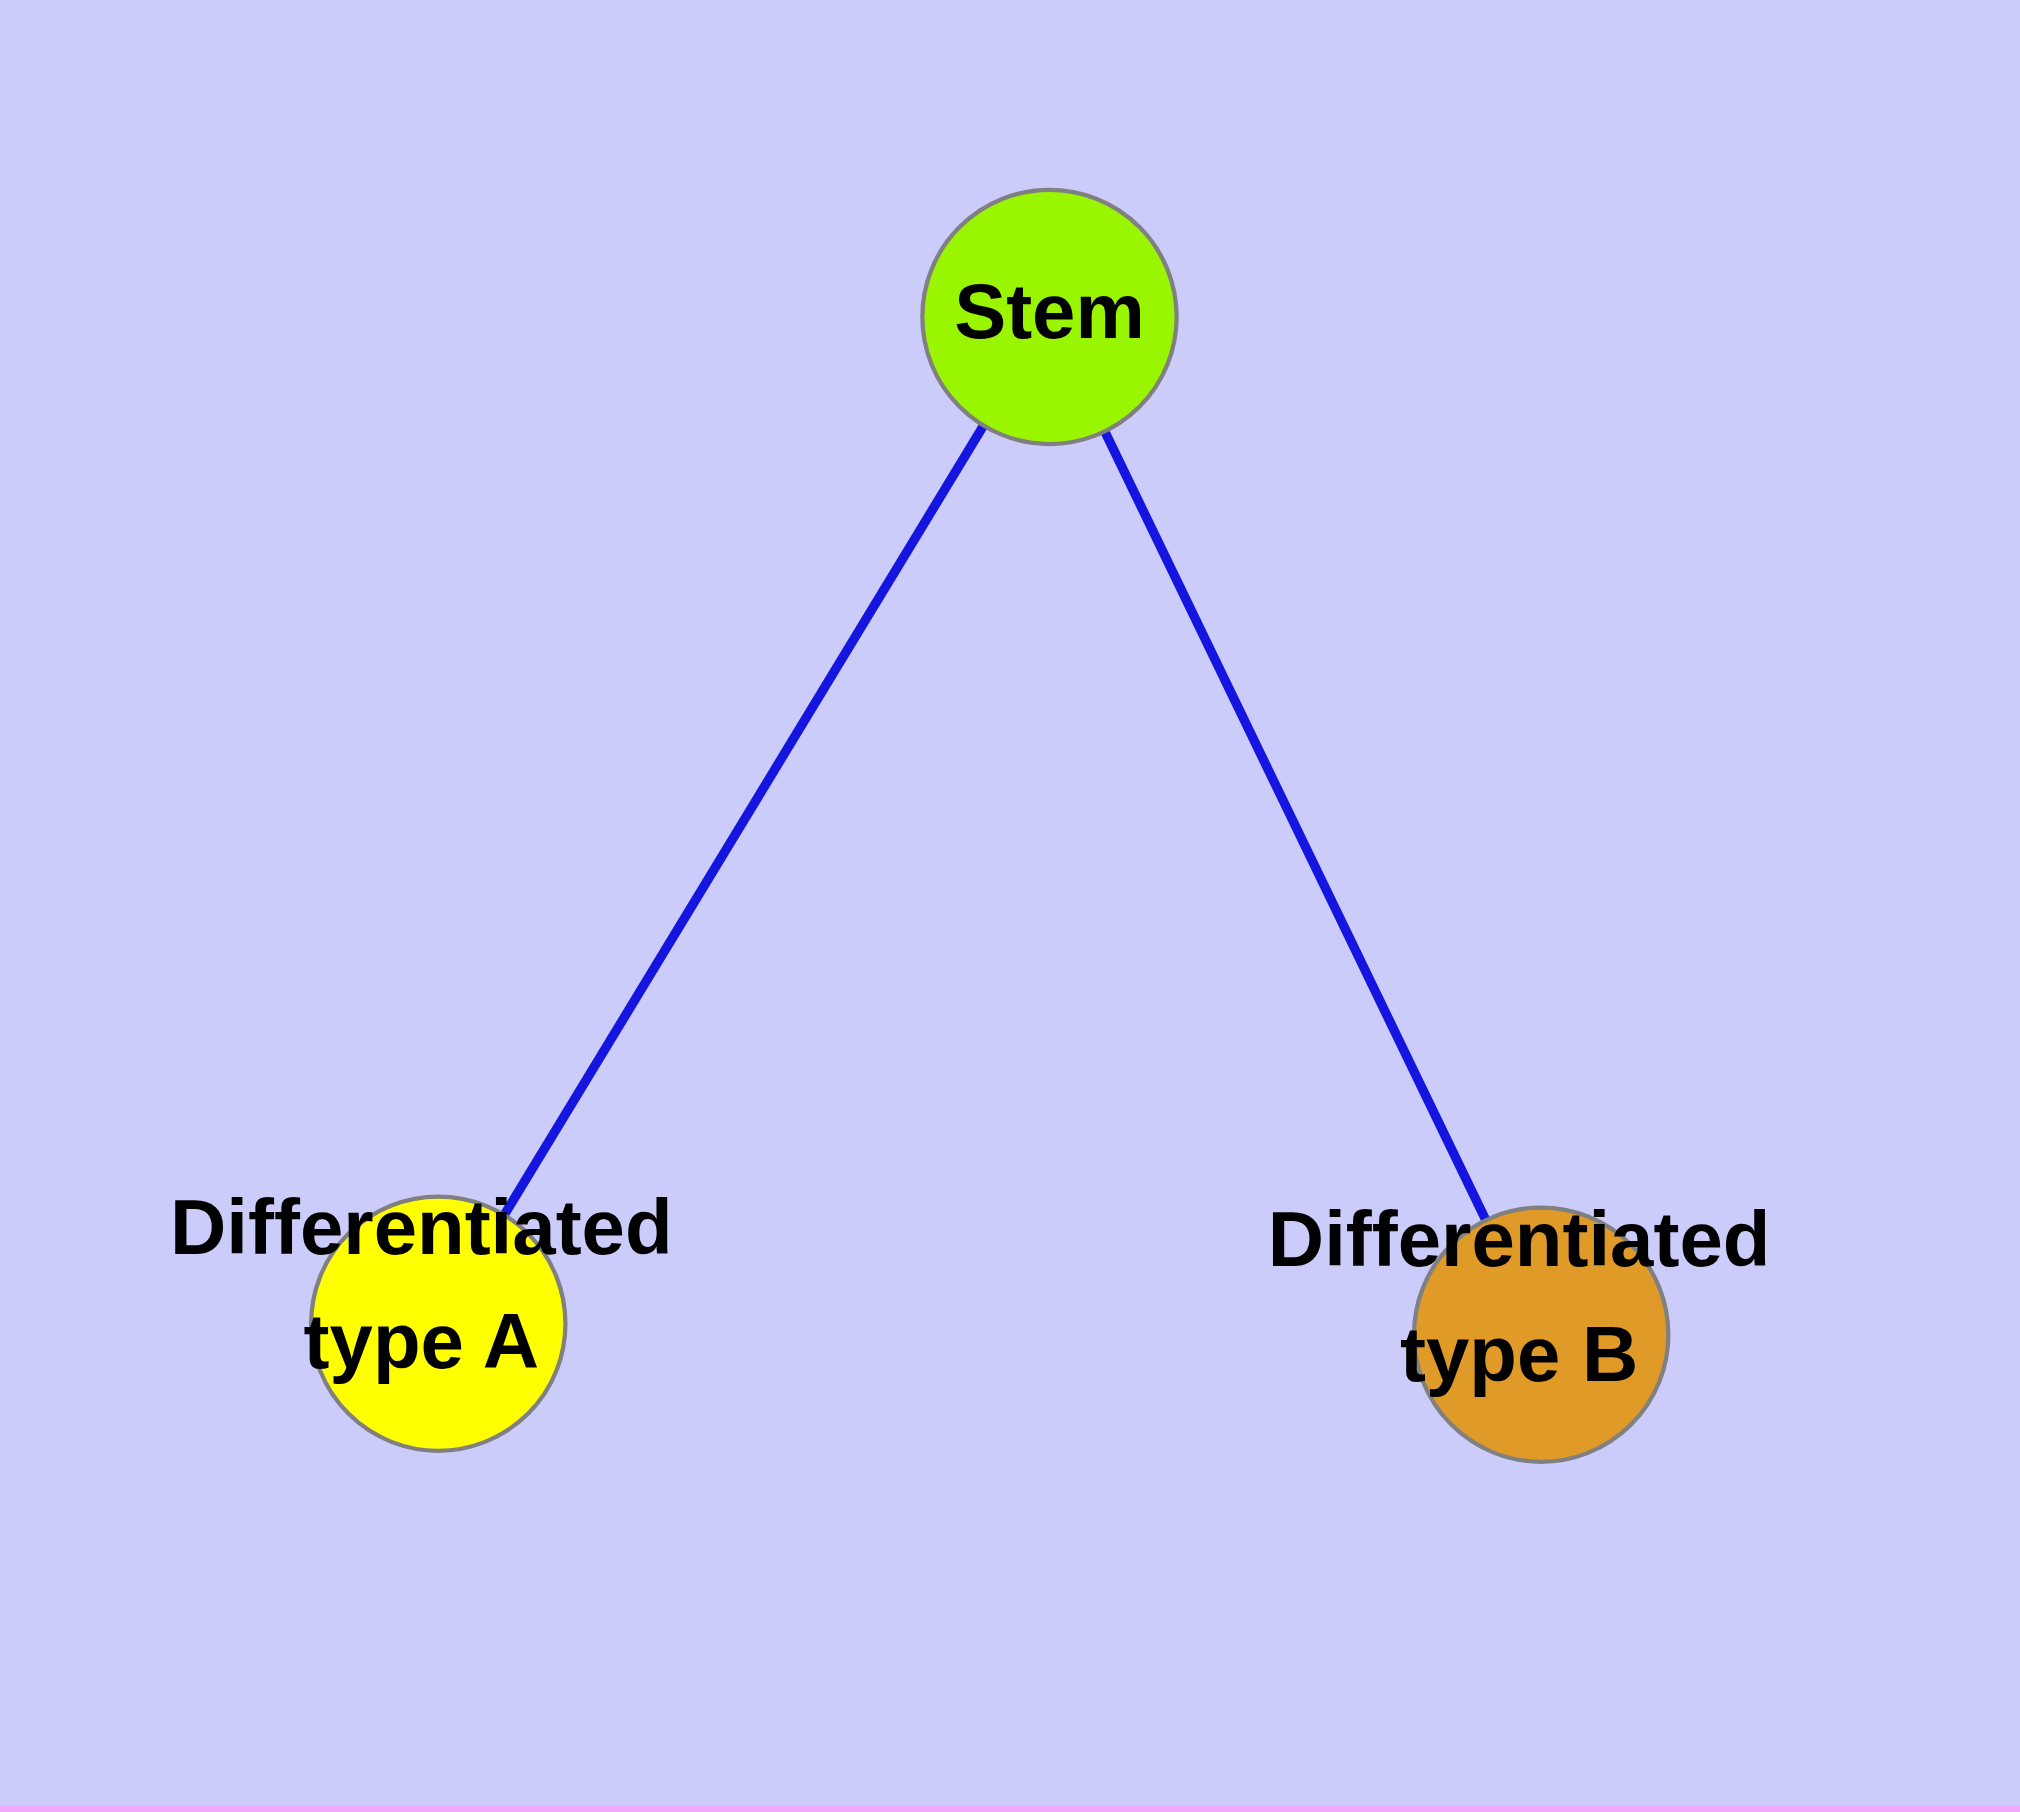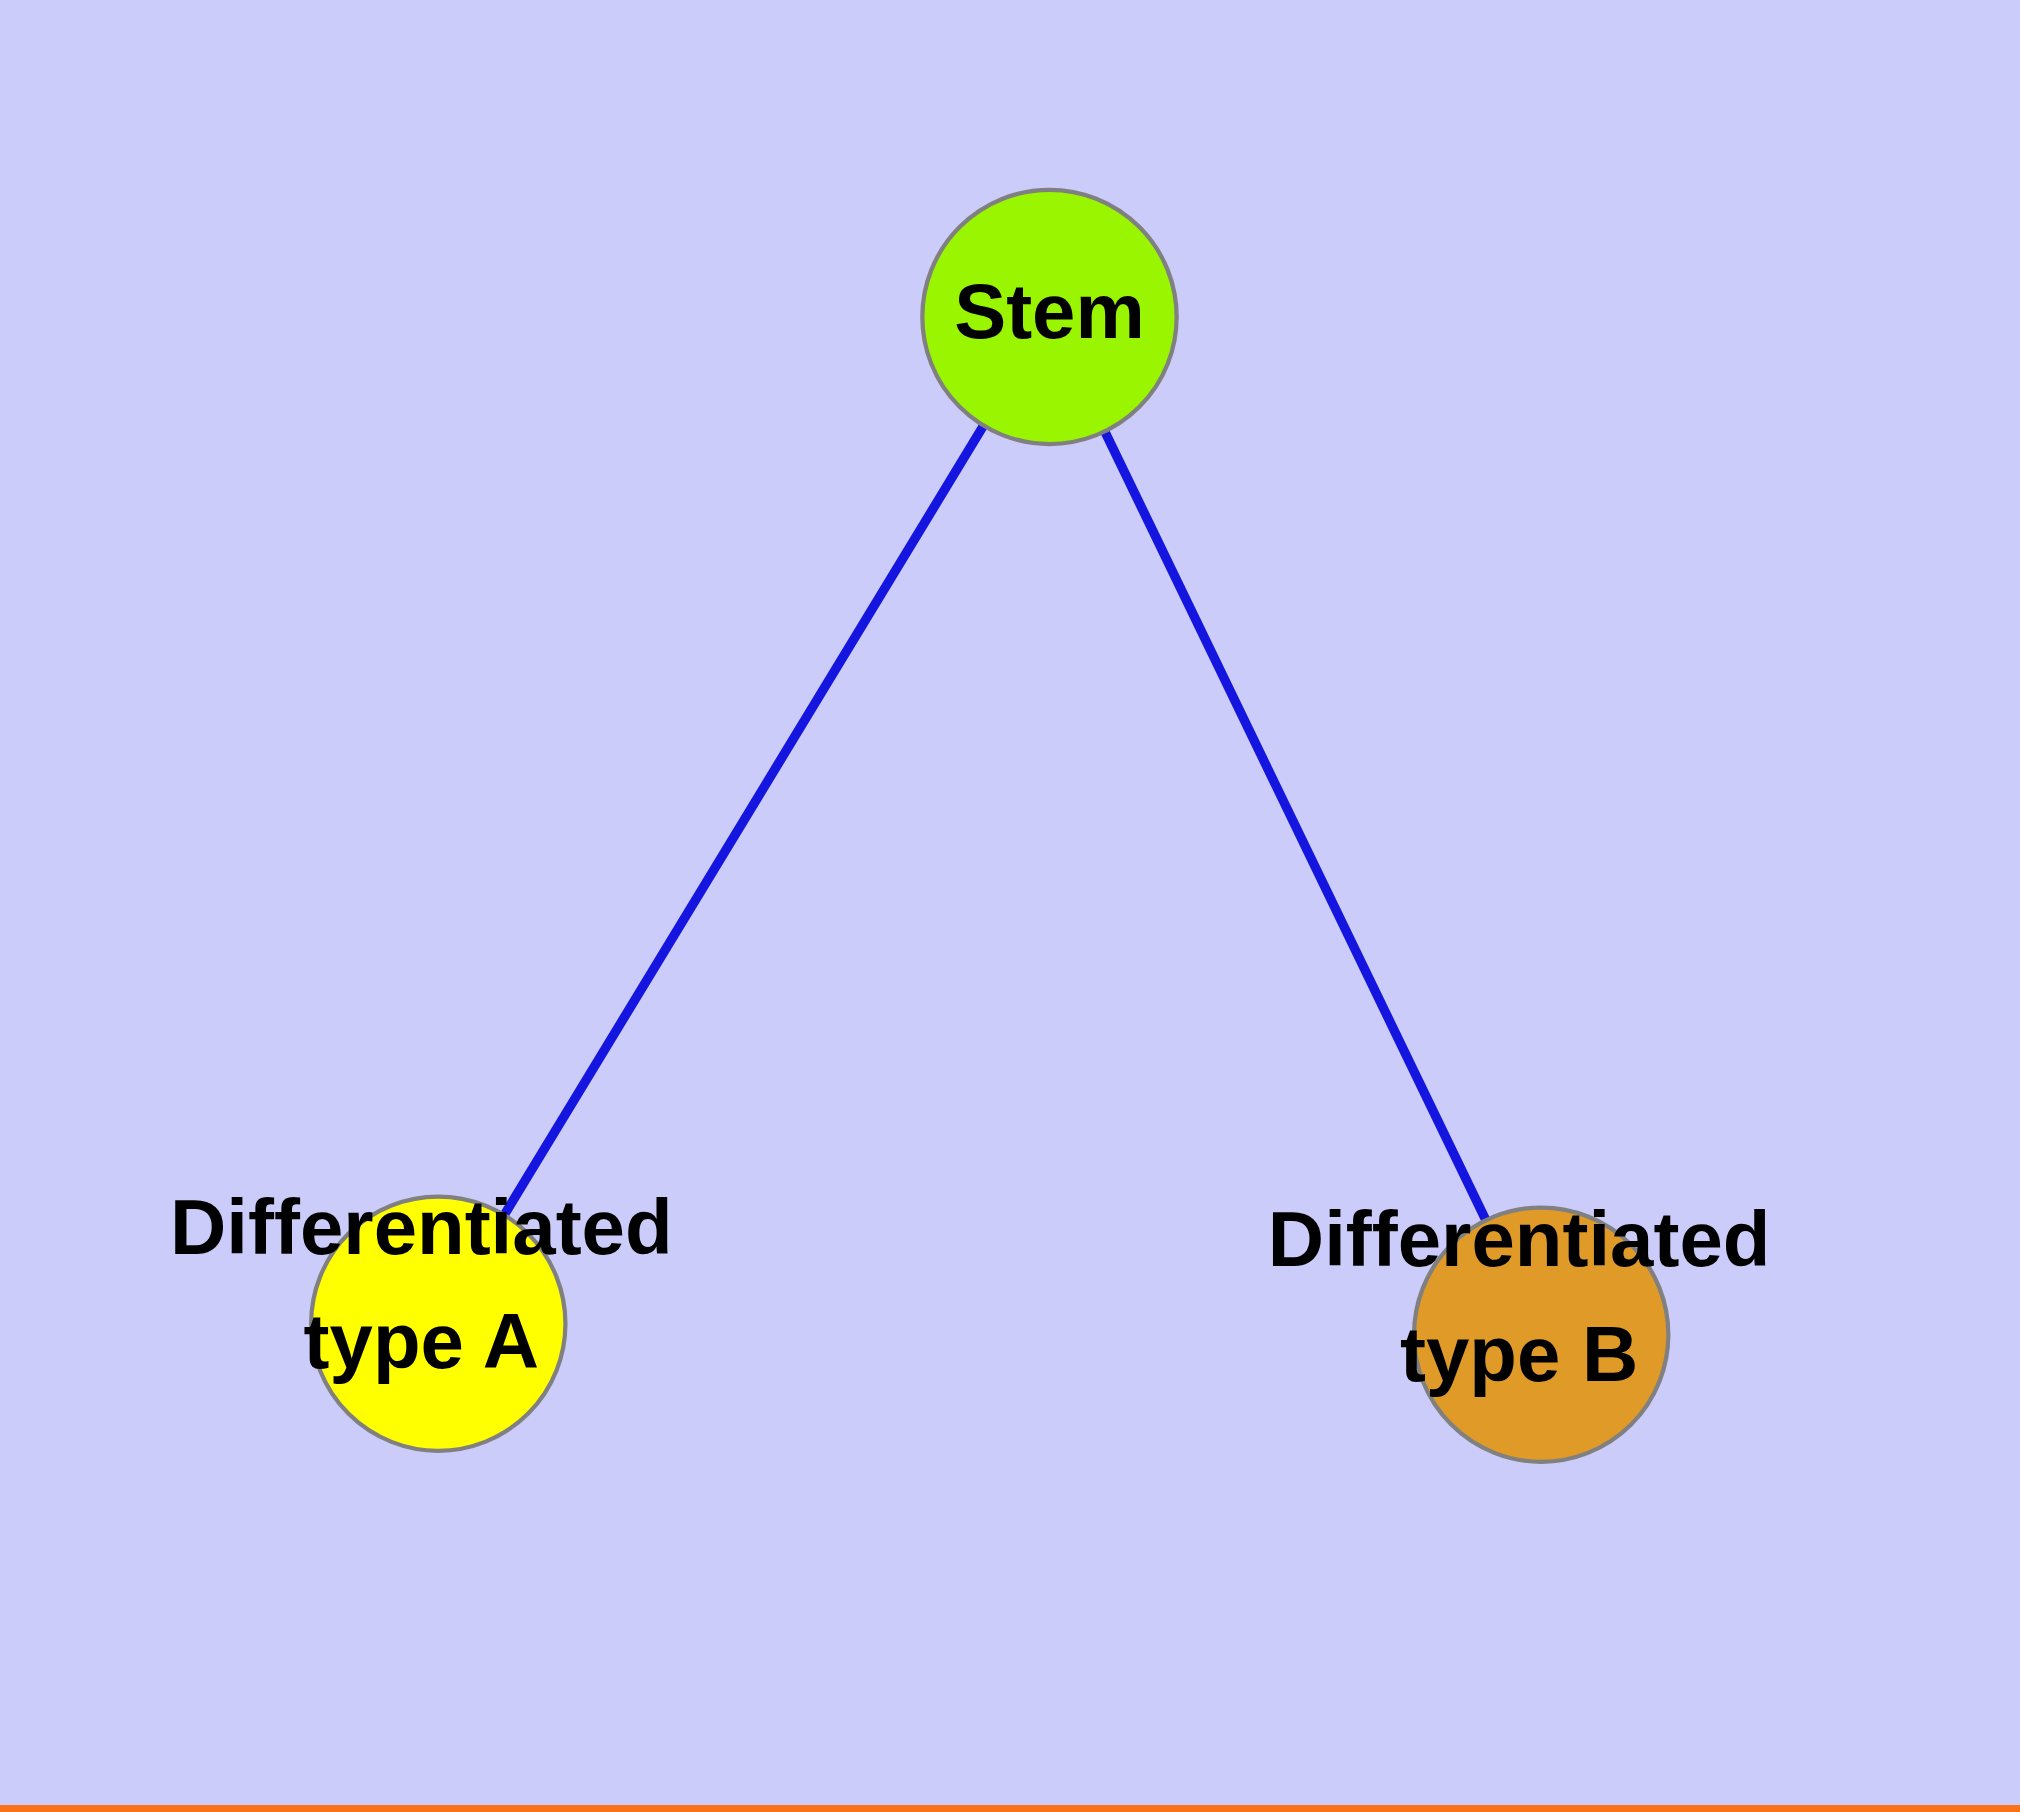--- a/index.html
+++ b/index.html
@@ -42,21 +42,21 @@
   .node-circle {
     stroke-width: 5;
   }
   .edge-line {
     stroke-linecap: butt;
   }
 </style>
 </head>
 <body>
 
-<div id="canvas" style="background: #f97316;">
+<div id="canvas" style="background: #f0abfc;">
   <div id="plot-area">
     <svg id="graph-svg" viewBox="0 0 2384 2130" preserveAspectRatio="none">
 
       <rect id="bg-rect" x="0" y="0" width="2384" height="2130" fill="#ccccfa"></rect>
 
       <g id="edges-group">
           <line x1="1238" y1="374" x2="517" y2="1562" stroke="#1515e0" stroke-width="11" class="edge-line"></line>
           <line x1="1238" y1="374" x2="1818" y2="1575" stroke="#1515e0" stroke-width="11" class="edge-line"></line>
         </g>
       <g id="nodes-group">

